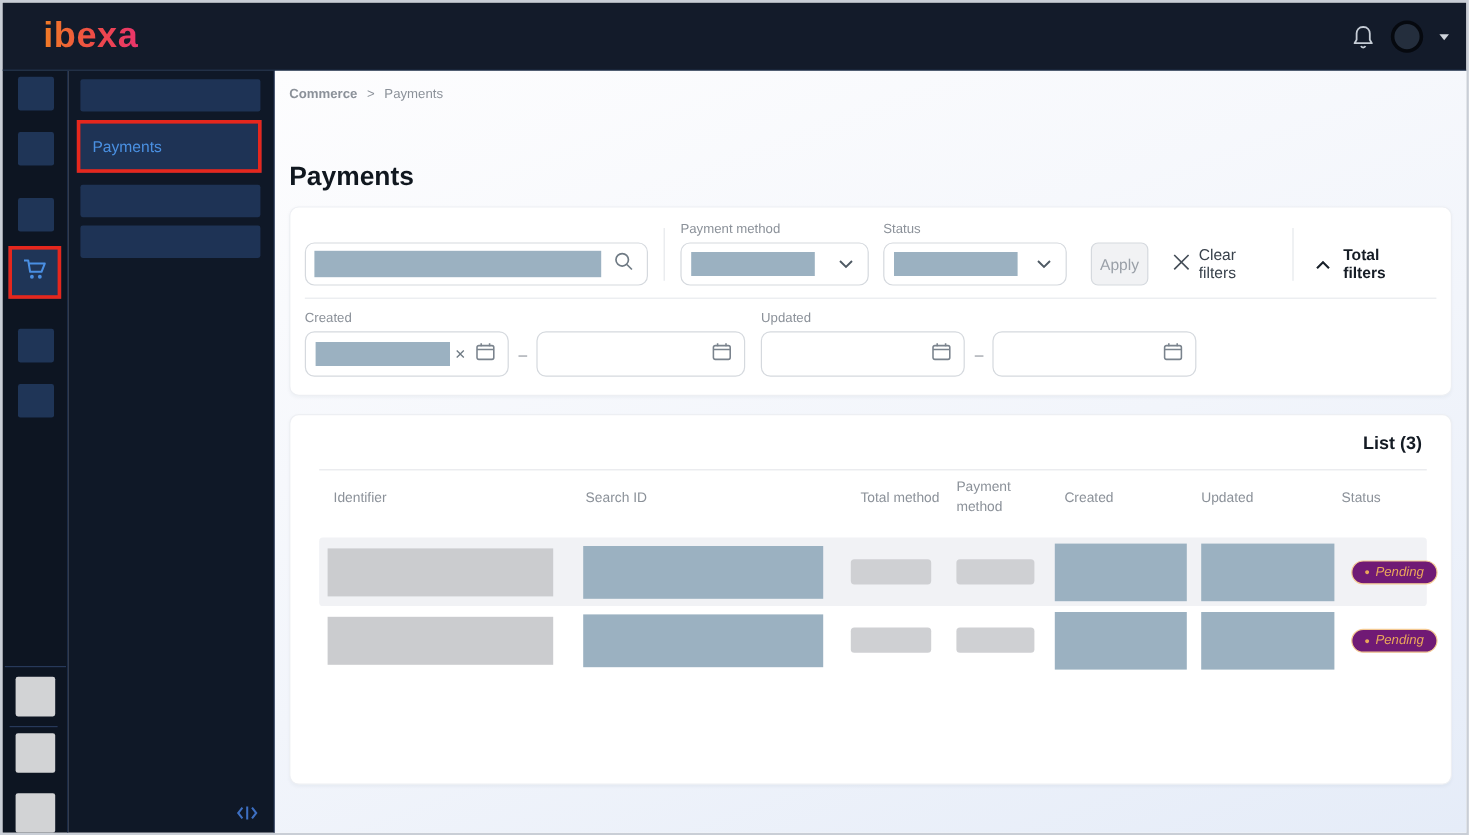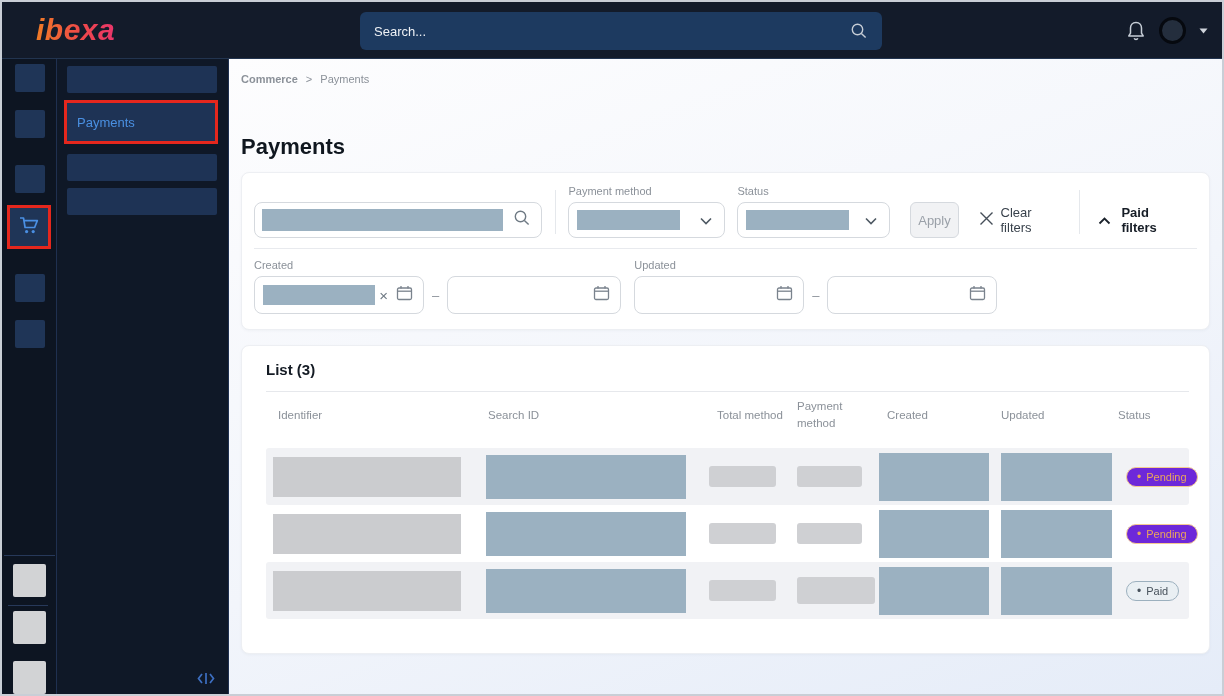--- a/index.html
+++ b/index.html
@@ -12,21 +12,20 @@
   }
 
   
   .topbar { position:relative; height:57px; background:#131b2a; border-bottom:1px solid #22344f; }
   .logo {
     position:absolute; left:34px; top:11px;
     font-size:30px; font-weight:bold; letter-spacing:0.5px;
     background:linear-gradient(90deg,#f07c26 0%, #ee4a48 55%, #e9356b 100%);
     -webkit-background-clip:text; background-clip:text; color:transparent;
     cursor:pointer;
-    font-style:italic;
   }
   .searchbar {
     position:absolute; left:358px; top:10px; width:522px; height:38px;
     background:#1d3a60; border-radius:6px; display:flex; align-items:center;
     padding:0 14px; cursor:text;
   }
   .search-ph { flex:1; color:#eef1f5; font-size:13px; }
   .top-right { position:absolute; right:14px; top:0; height:57px; display:flex; align-items:center; gap:13px; }
   .avatar { width:27px; height:27px; border-radius:50%; background:#242e3d; border:3px solid #06090f; cursor:pointer; }
   .icon-btn { cursor:pointer; display:flex; align-items:center; }
@@ -110,21 +109,21 @@
   }
   .di-filled { width:170px; }
   .di-filled .redact { width:112px; height:20px; }
   .di-filled .x-clear { margin-left:auto; margin-right:8px; color:#6f7a84; font-size:15px; line-height:1; cursor:pointer; }
   .di-empty { justify-content:flex-end; }
   .di-b { width:174px; } .di-c { width:170px; } .di-d { width:170px; }
   .dash { margin:0 8px; color:#8b9199; font-size:13px; }
   .upd-group { margin-left:13px; }
 
   
-  .list-head { padding:15px 24px 13px 24px; font-size:15px; font-weight:bold; color:#141b24; }
+  .list-head { padding:15px 24px 13px 24px; font-size:15px; font-weight:bold; color:#141b24;text-align:right; }
   .l-hr { border-top:1px solid #e6e8ec; margin:0 20px 0 24px; }
   .thead {
     display:grid; grid-template-columns:210px 229px 80px 90px 114px 117px 1fr;
     margin:0 20px 0 24px; padding-left:12px; align-items:center; height:46px;
     font-size:11.5px; color:#8b9199;
   }
   .th-method { width:62px; line-height:1.5; }
   .rows { margin:10px 20px 0 24px; }
   .trow {
     display:grid; grid-template-columns:210px 229px 80px 90px 114px 117px 1fr;
@@ -136,39 +135,30 @@
   .c-total   { width:67px;  height:21px; background:#cfd0d3; border-radius:3px; margin-left:-8px; }
   .c-method  { width:65px;  height:21px; background:#cfd0d3; border-radius:3px; }
   .trow-3 .c-method { width:78px; height:27px; }
   .c-created { width:110px; height:48px; background:#9bb1c1; margin-left:-8px; }
   .c-updated { width:111px; height:48px; background:#9bb1c1; }
   .badge {
     justify-self:start; margin-left:8px; display:inline-flex; align-items:center; gap:5px;
     font-size:11px; padding:3px 10px; border-radius:11px; border:1px solid; white-space:nowrap;
   }
   .badge::before { content:"•"; font-size:12px; line-height:1; }
-  .badge[data-status="Pending"] { background:#6d28d9; border-color:#f4c992; color:#eaa65b; }
+  .badge[data-status="Pending"] { background:#701a75; border-color:#f4c992; color:#eaa65b;font-style:italic; }
   .badge[data-status="Paid"]    { background:#e9eff3; border-color:#9cb0be; color:#47525c; }
 </style>
 </head>
 <body>
 
 <div class="window">
 
   <header class="topbar">
     <div class="logo">ibexa</div>
-    <div class="searchbar">
-      <span class="search-ph">Search...</span>
-      <span class="icon-btn">
-        <svg width="18" height="18" viewBox="0 0 18 18">
-            <circle cx="7.5" cy="7.5" r="5.2" fill="none" stroke="#c6cdd6" stroke-width="1.4"></circle>
-            <line x1="11.4" y1="11.4" x2="15.6" y2="15.6" stroke="#c6cdd6" stroke-width="1.4"></line>
-          </svg>
-      </span>
-    </div>
     <div class="top-right">
       <span class="icon-btn">
         <svg width="20" height="22" viewBox="0 0 20 22">
             <path d="M10 2.5 C6.3 2.5 4.5 5.2 4.5 8 L4.5 13.2 L2.8 16 L17.2 16 L15.5 13.2 L15.5 8 C15.5 5.2 13.7 2.5 10 2.5 Z" fill="none" stroke="#c6cdd6" stroke-width="1.5" stroke-linejoin="round"></path>
             <path d="M8.2 18.3 a1.9 1.9 0 0 0 3.6 0" fill="none" stroke="#c6cdd6" stroke-width="1.5"></path>
           </svg>
       </span>
       <span class="avatar"></span>
       <span class="icon-btn">
         <svg width="9" height="6" viewBox="0 0 9 6">
@@ -271,21 +261,21 @@
             </span>
             <span>Clear filters</span>
           </div>
           <div class="vdiv2"></div>
           <div class="less-btn">
             <span>
               <svg width="13" height="8" viewBox="0 0 13 8">
                   <path d="M1.5 6.5 L6.5 1.5 L11.5 6.5" fill="none" stroke="#1a222b" stroke-width="1.8"></path>
                 </svg>
             </span>
-            <span>Paid filters</span>
+            <span>Total filters</span>
           </div>
         </div>
         <div class="f-hr"></div>
         <div class="f-row2">
           <div class="f-group">
             <span class="f-label">Created</span>
             <div class="date-row">
               <div class="date-input di-filled">
                 <span class="redact"></span>
                 <span class="x-clear">×</span>
@@ -367,28 +357,19 @@
           <div class="trow">
             <span class="c-id"></span>
             <span class="c-order"></span>
             <span class="c-total"></span>
             <span class="c-method"></span>
             <span class="c-created"></span>
             <span class="c-updated"></span>
             <span class="badge" data-status="Pending">Pending</span>
           </div>
 
-          <div class="trow trow-3">
-            <span class="c-id"></span>
-            <span class="c-order"></span>
-            <span class="c-total"></span>
-            <span class="c-method"></span>
-            <span class="c-created"></span>
-            <span class="c-updated"></span>
-            <span class="badge" data-status="Paid">Paid</span>
-          </div>
 
         </div>
       </section>
 
     </main>
   </div>
 </div>
 
 </body></html>

